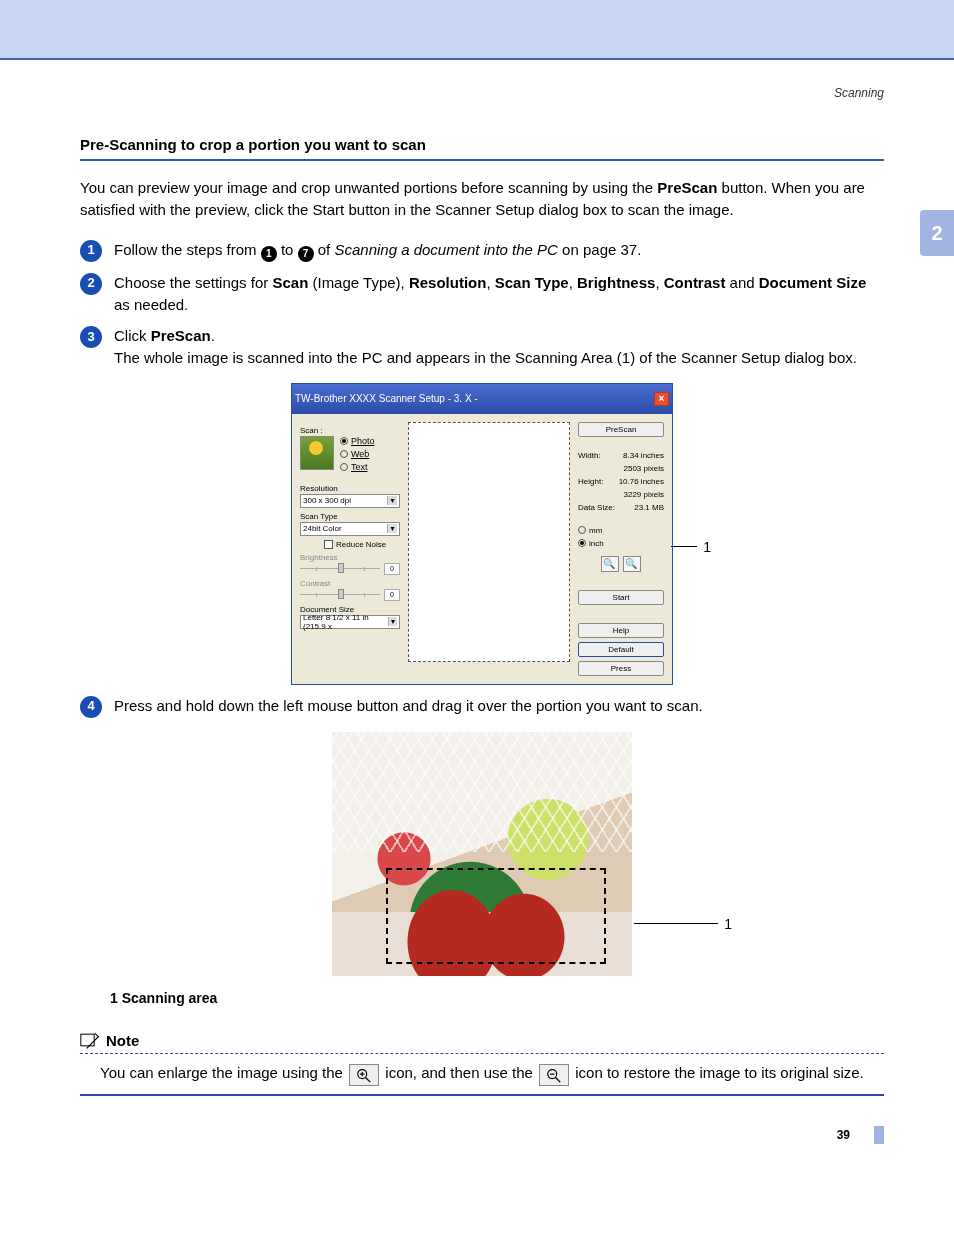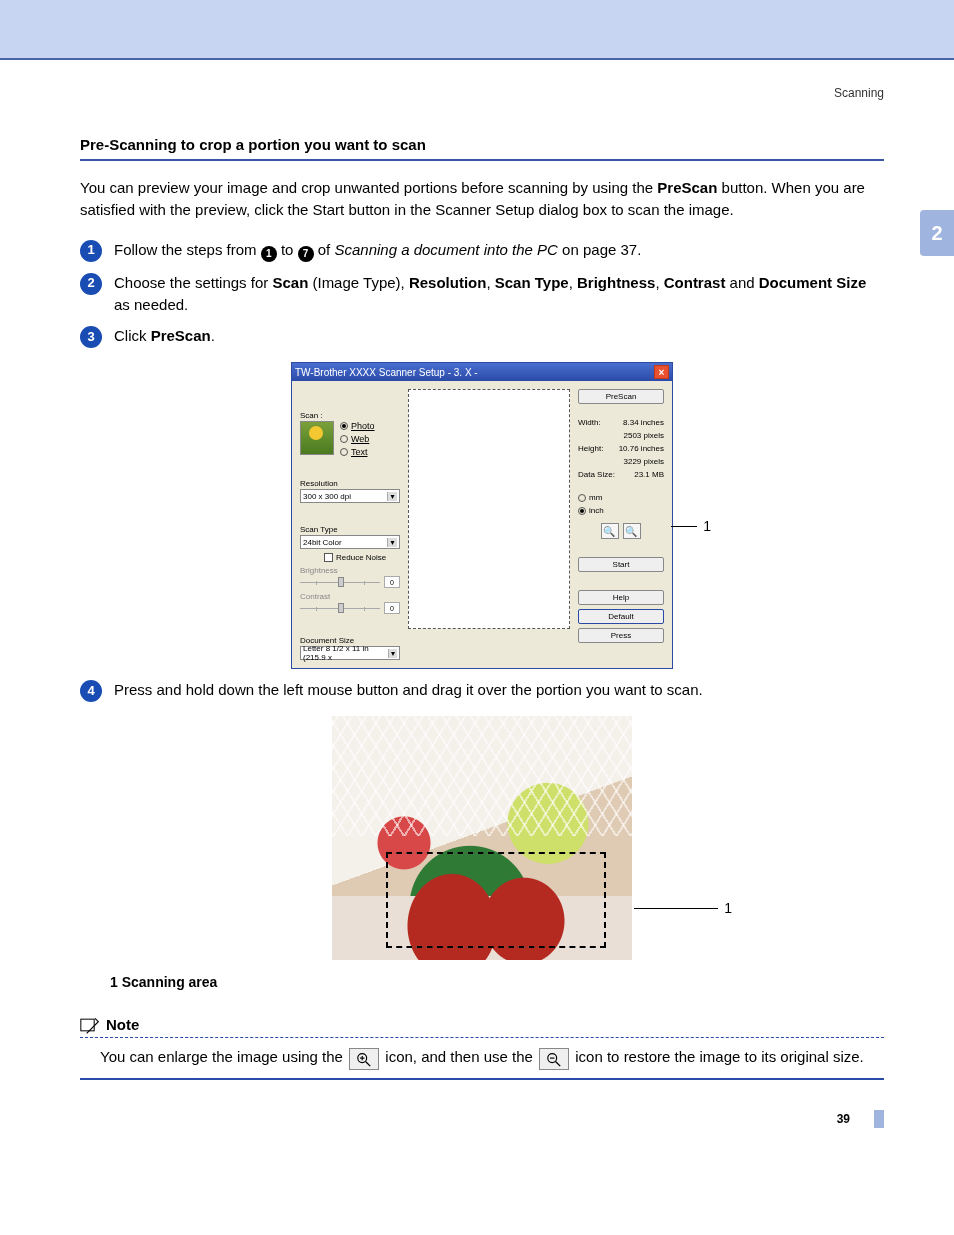--- a/index.html
+++ b/index.html
@@ -6,21 +6,21 @@
   body {
     margin: 0;
     font-family: Arial, Helvetica, sans-serif;
     font-size: 15px;
     color: #000;
     background: #fff;
     width: 954px;
   }
   .top-band { height: 60px; background: #c7d4f2; border-bottom: 2px solid #4a64a8; }
   .page { padding: 26px 70px 30px 80px; position: relative; }
-  .header-right { text-align: right; font-size: 12px; color: #333; margin-bottom: 36px; }
+  .header-right { text-align: right; font-size: 12px; color: #333; margin-bottom: 36px; font-style: italic; }
   .side-tab {
     position: absolute; right: 0; top: 150px;
     width: 34px; height: 46px;
     background: #9fb4de; color: #fff;
     font-size: 20px; font-weight: bold;
     display: flex; align-items: center; justify-content: center;
     border-radius: 4px 0 0 4px;
   }
   h1.section-title {
     font-size: 15px; font-weight: bold; margin: 0 0 4px 0;
@@ -51,39 +51,39 @@
     font-size: 14px; display: flex; align-items: center;
   }
   .callout-line { width: 26px; border-top: 1px solid #000; margin-right: 6px; display:inline-block; }
   .dialog {
     width: 382px; border: 1px solid #2b4aa0; font-family: Tahoma, Arial, sans-serif;
     font-size: 9px; color: #000; background: #ece9d8;
   }
   .titlebar {
     background: linear-gradient(#4a6fd0,#2a4aa8); color: #fff;
     display: flex; align-items: center; justify-content: space-between;
-    padding: 2px 3px; font-size: 10px;
+    padding: 8px 3px; font-size: 10px;
   }
   .close-btn {
     width: 15px; height: 14px; background: #e85030; color: #fff;
     border: 1px solid #c03818; display: flex; align-items: center; justify-content: center;
     font-size: 10px; font-weight: bold;
   }
   .dialog-body { display: flex; padding: 8px; gap: 8px; }
   .dlg-left { width: 100px; }
   .dlg-mid { flex: 1; border: 1px dashed #555; background: #fff; height: 240px; }
   .dlg-right { width: 86px; display: flex; flex-direction: column; align-items: stretch; gap: 4px; font-size: 8px; }
   .thumb-row { display: flex; gap: 6px; align-items: flex-start; margin-bottom: 12px; }
   .thumb { width: 34px; height: 34px; background: linear-gradient(#7aa03a,#4a7a20); border: 1px solid #888; position: relative; }
   .thumb::after { content:""; position:absolute; top:4px; left:8px; width:14px; height:14px; background: radial-gradient(circle,#ffd040 40%,#d09000 60%); border-radius:50%; background:#f3c830; }
   .radio-col { display: flex; flex-direction: column; gap: 3px; }
   .rad { display: flex; align-items: center; gap: 3px; }
   .rad-c { width:8px; height:8px; border:1px solid #555; border-radius:50%; display:inline-block; position:relative; }
   .rad-c.sel::after { content:""; position:absolute; inset:1px; background:#000; border-radius:50%; }
-  .lbl { font-size: 8px; margin: 22px 0 1px 0; }
+  .lbl { font-size: 8px; margin: 4px 0 1px 0; }
   .dd { border: 1px solid #888; background: #fff; height: 14px; display: flex; align-items: center; justify-content: space-between; padding: 0 2px; font-size: 8px; }
   .dd .arr { width:10px; text-align:center; background:#ddd; border-left:1px solid #aaa; }
   .chk { display:flex; align-items:center; gap:3px; margin:4px 0; font-size:8px;padding-left:24px; }
   .chk-b { width:9px; height:9px; border:1px solid #555; background:#fff; display:inline-block; }
   .slider-lbl { font-size:8px; color:#888; margin-top:4px; }
   .slider { display:flex; align-items:center; gap:4px; margin:1px 0 4px 0; }
   .track { flex:1; height:1px; background:#aaa; position:relative; }
   .track::before, .track::after { content:""; position:absolute; width:1px; height:4px; background:#aaa; bottom:-2px; }
   .track::before { left:20%; } .track::after { left:80%; }
   .thumb-s { width:6px; height:10px; background:#ccc; border:1px solid #888; position:absolute; left:48%; top:-5px; }
@@ -178,20 +178,21 @@
     <div class="step-num">2</div>
     <div class="step-body">
       <span>Choose the settings for </span><span class="bold">Scan</span><span> (Image Type), </span><span class="bold">Resolution</span><span>, </span><span class="bold">Scan Type</span><span>, </span><span class="bold">Brightness</span><span>, </span><span class="bold">Contrast</span><span> and </span><span class="bold">Document Size</span><span> as needed.</span>
     </div>
   </div>
 
   <div class="step">
     <div class="step-num">3</div>
     <div class="step-body">
       <span>Click </span><span class="bold">PreScan</span><span>.</span><br>
+      <span>The whole image is scanned into the PC and appears in the Scanning Area (1) of the Scanner Setup dialog box.</span>
     </div>
   </div>
 
   <div class="dialog-wrap">
     <div class="dialog-assembly">
       <div class="dialog">
         <div class="titlebar">
           <span>TW-Brother XXXX Scanner Setup - 3. X -</span>
           <span class="close-btn">×</span>
         </div>

